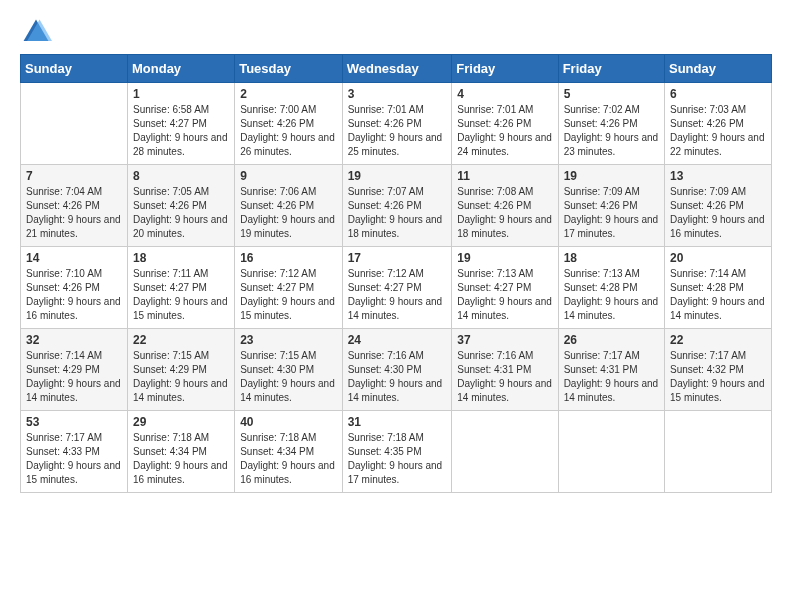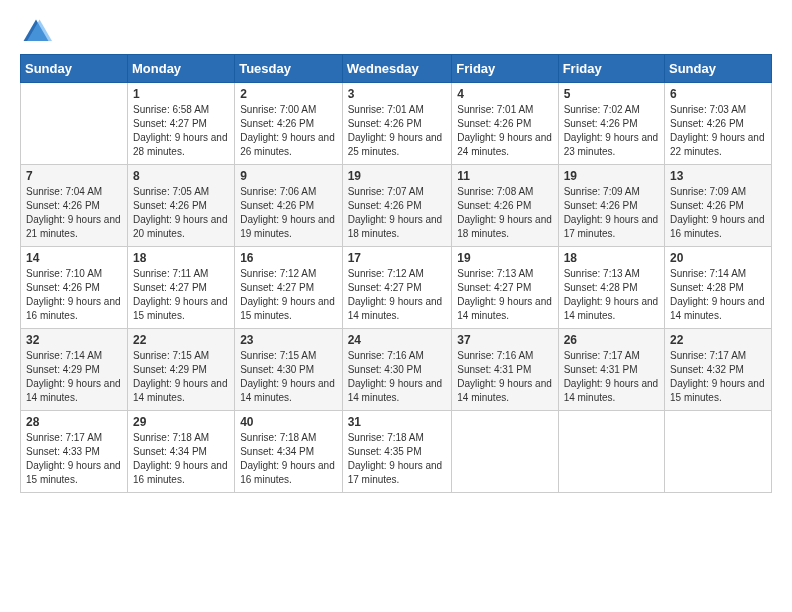--- a/index.html
+++ b/index.html
@@ -242,21 +242,21 @@
             <span class="day-num">26</span>
           <div class="day-info">Sunrise: 7:17 AM<br>Sunset: 4:31 PM<br>Daylight: 9 hours and 14 minutes.</div>
           </td>
           <td>
             <span class="day-num">22</span>
           <div class="day-info">Sunrise: 7:17 AM<br>Sunset: 4:32 PM<br>Daylight: 9 hours and 15 minutes.</div>
           </td>
         </tr>
         <tr>
           <td>
-            <span class="day-num">28</span>
+            <span class="day-num">53</span>
           <div class="day-info">Sunrise: 7:17 AM<br>Sunset: 4:33 PM<br>Daylight: 9 hours and 15 minutes.</div>
           </td>
           <td>
             <span class="day-num">29</span>
           <div class="day-info">Sunrise: 7:18 AM<br>Sunset: 4:34 PM<br>Daylight: 9 hours and 16 minutes.</div>
           </td>
           <td>
             <span class="day-num">40</span>
           <div class="day-info">Sunrise: 7:18 AM<br>Sunset: 4:34 PM<br>Daylight: 9 hours and 16 minutes.</div>
           </td>

